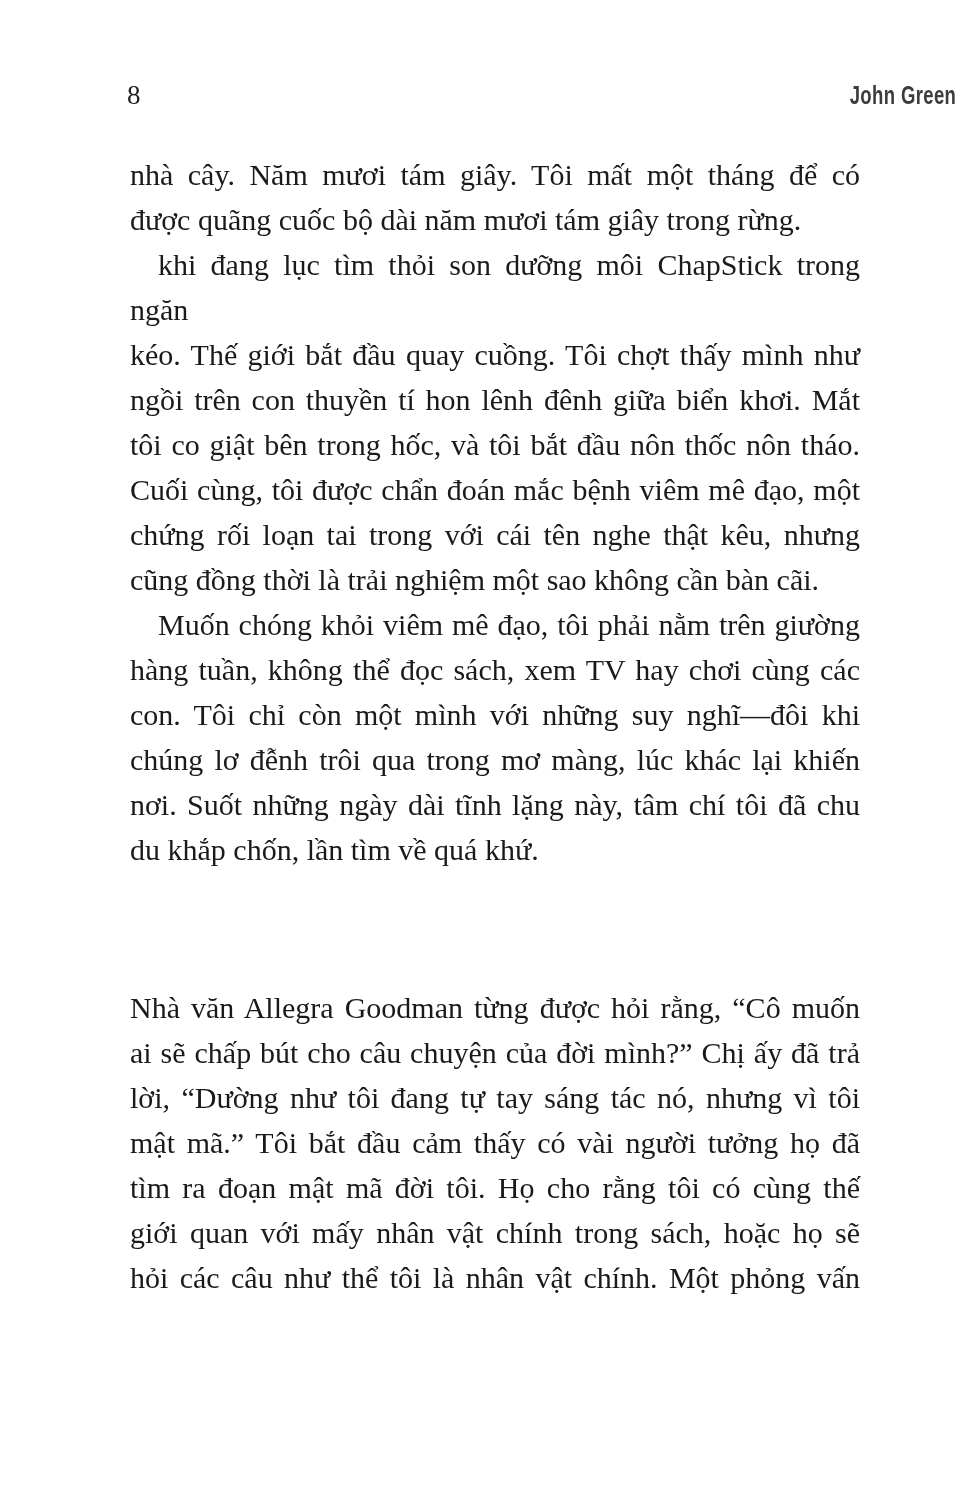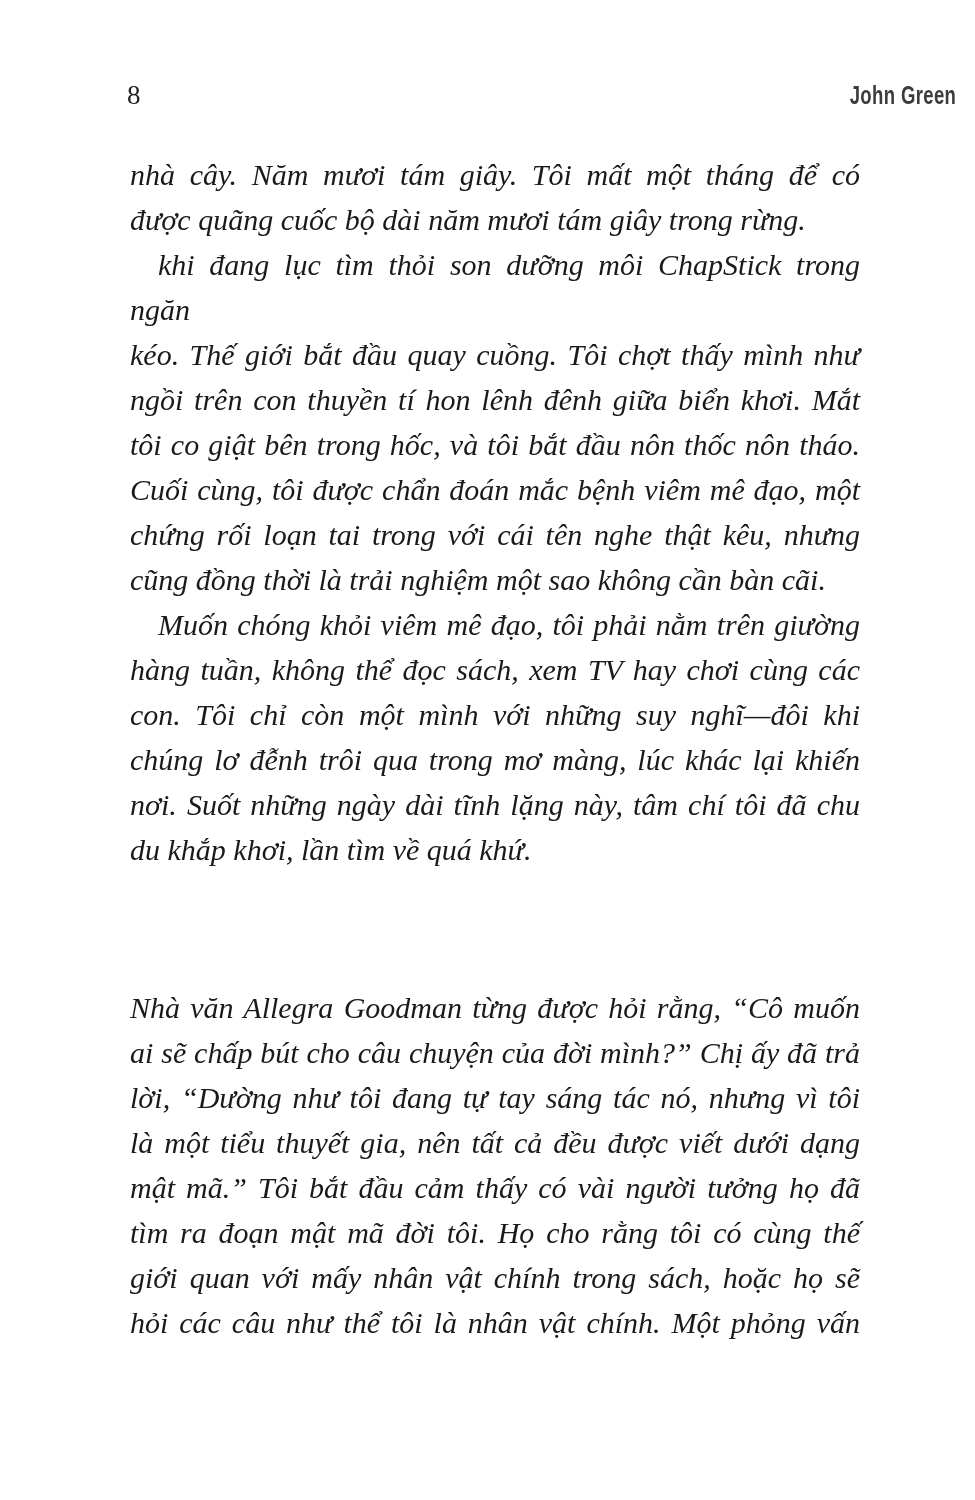--- a/index.html
+++ b/index.html
@@ -45,21 +45,20 @@
     width: 730px;
     font-size: 30px;
     line-height: 45px;
     hyphens: none;
   }
   .paragraph { margin: 0; }
   .paragraph.section-break { margin-top: 113px; }
   .line {
     text-align: justify;
     text-align-last: justify;
-    font-style: italic;
   }
   .line.end { text-align-last: left; }
   .paragraph.indent .line:first-child { text-indent: 28px; }
 </style>
 </head>
 <body>
 
 <div class="page">
   <div class="folio">8</div>
   <div class="running-header">
@@ -78,26 +77,25 @@
         <div class="line">Cuối cùng, tôi được chẩn đoán mắc bệnh viêm mê đạo, một</div>
         <div class="line">chứng rối loạn tai trong với cái tên nghe thật kêu, nhưng</div>
         <div class="line end">cũng đồng thời là trải nghiệm một sao không cần bàn cãi.</div>
       </div>
       <div class="paragraph indent">
         <div class="line">Muốn chóng khỏi viêm mê đạo, tôi phải nằm trên giường</div>
         <div class="line">hàng tuần, không thể đọc sách, xem TV hay chơi cùng các</div>
         <div class="line">con. Tôi chỉ còn một mình với những suy nghĩ—đôi khi</div>
         <div class="line">chúng lơ đễnh trôi qua trong mơ màng, lúc khác lại khiến</div>
         <div class="line">nơi. Suốt những ngày dài tĩnh lặng này, tâm chí tôi đã chu</div>
-        <div class="line end">du khắp khơi, lần tìm về quá khứ.</div>
+        <div class="line end">du khắp chốn, lần tìm về quá khứ.</div>
       </div>
       <div class="paragraph section-break">
         <div class="line">Nhà văn Allegra Goodman từng được hỏi rằng, “Cô muốn</div>
         <div class="line">ai sẽ chấp bút cho câu chuyện của đời mình?” Chị ấy đã trả</div>
         <div class="line">lời, “Dường như tôi đang tự tay sáng tác nó, nhưng vì tôi</div>
-        <div class="line">là một tiểu thuyết gia, nên tất cả đều được viết dưới dạng</div>
         <div class="line">mật mã.” Tôi bắt đầu cảm thấy có vài người tưởng họ đã</div>
         <div class="line">tìm ra đoạn mật mã đời tôi. Họ cho rằng tôi có cùng thế</div>
         <div class="line">giới quan với mấy nhân vật chính trong sách, hoặc họ sẽ</div>
         <div class="line">hỏi các câu như thể tôi là nhân vật chính. Một phỏng vấn</div>
       </div>
     </div>
 </div>
 
 </body></html>

